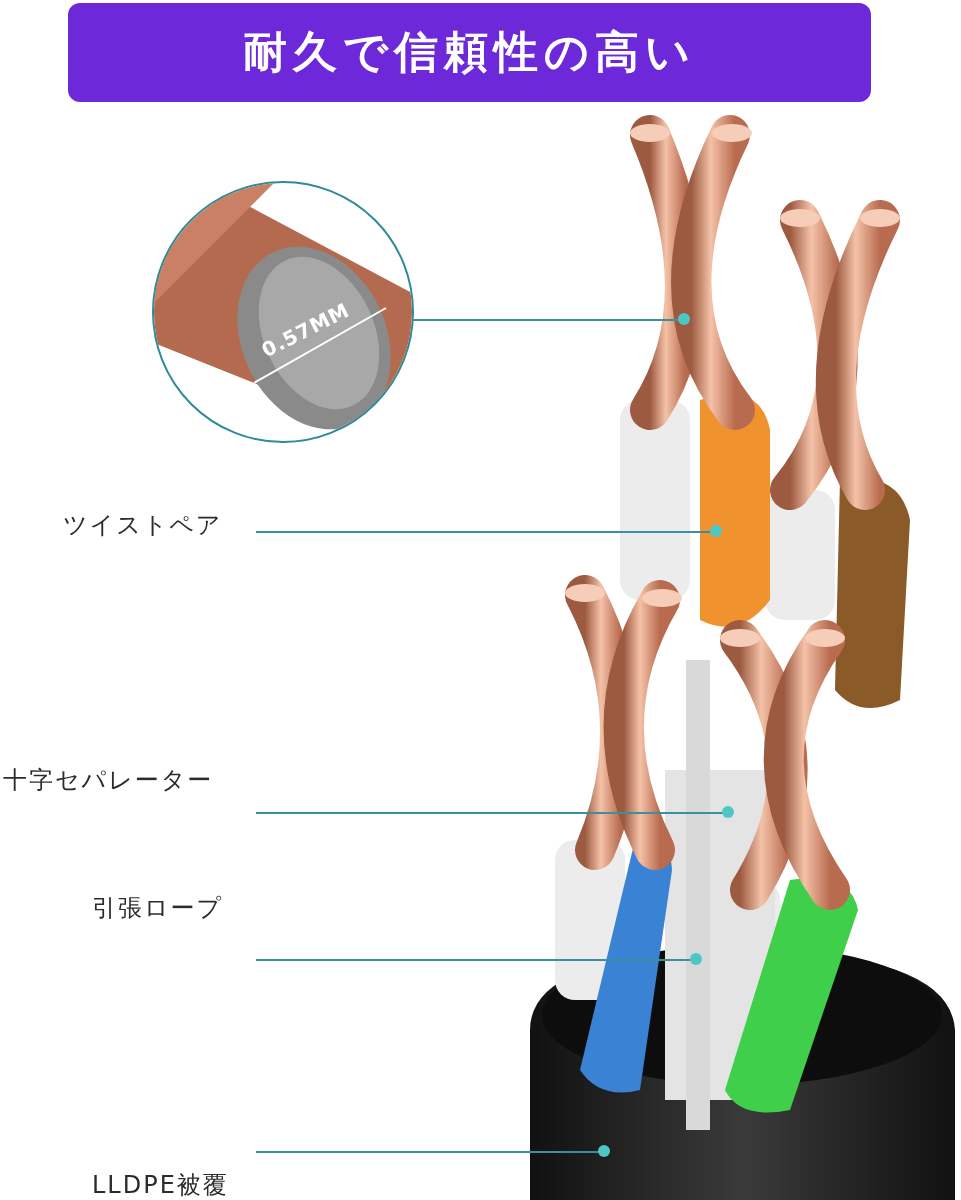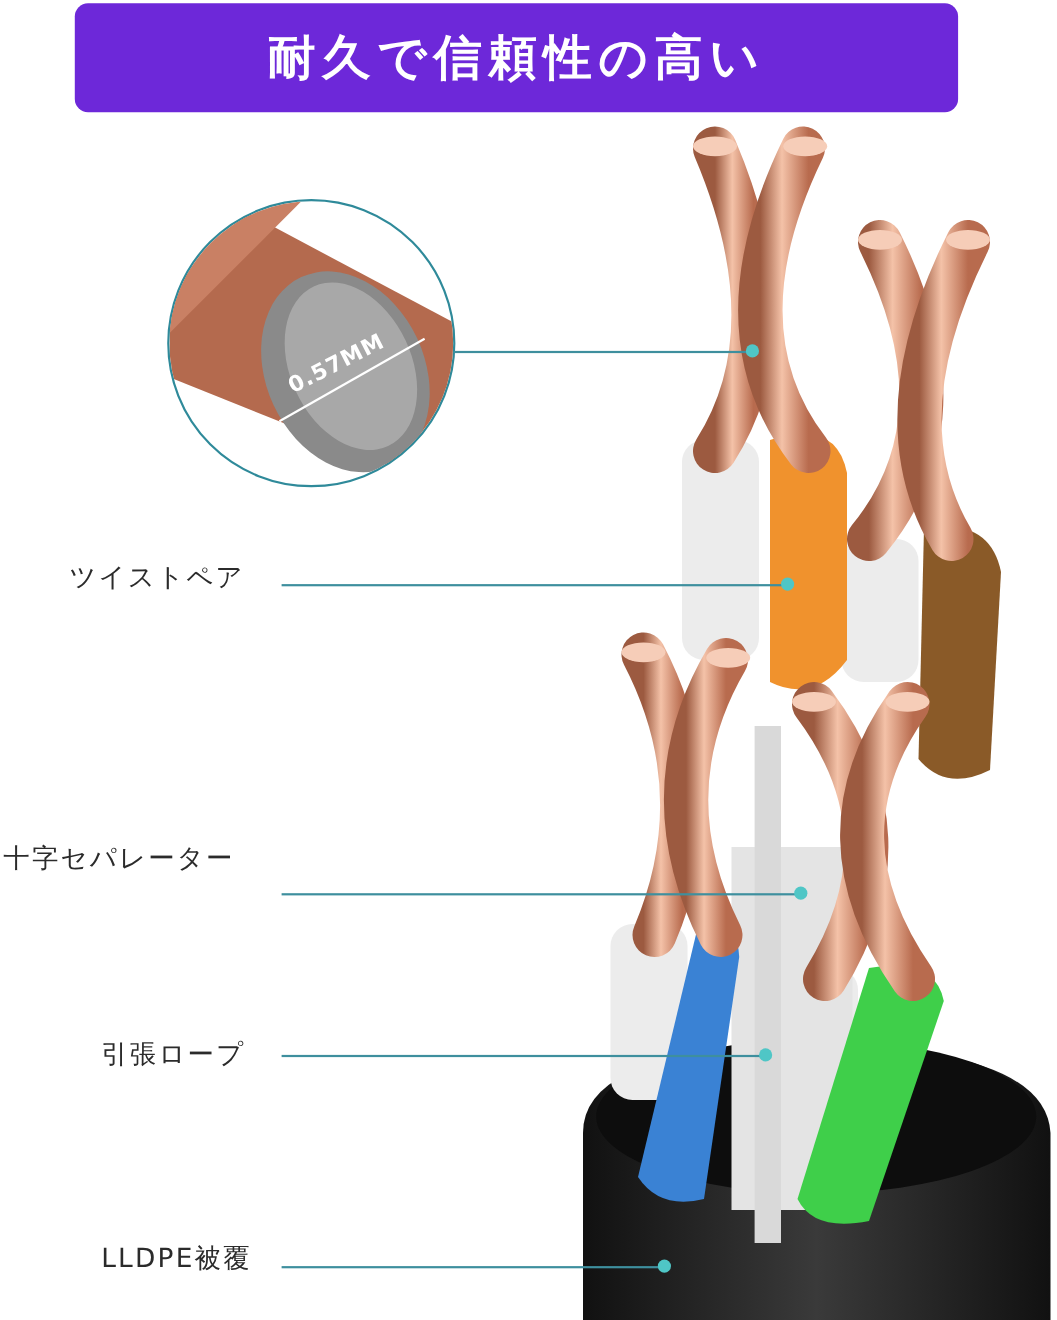--- a/index.html
+++ b/index.html
@@ -94,19 +94,19 @@
 <div class="callout-dot" style="left:678px; top:313px;"></div>
 
 <span class="label" style="left:63px; top:513px;">ツイストペア</span>
 <div class="callout-line" style="left:256px; top:531px; width:460px;"></div>
 <div class="callout-dot" style="left:710px; top:525px;"></div>
 
 <span class="label" style="left:3px; top:768px;">十字セパレーター</span>
 <div class="callout-line" style="left:256px; top:812px; width:472px;"></div>
 <div class="callout-dot" style="left:722px; top:806px;"></div>
 
-<span class="label" style="left:92px; top:946px;text-align:right;">引張ロープ</span>
+<span class="label" style="left:92px; top:896px;text-align:right;">引張ロープ</span>
 <div class="callout-line" style="left:256px; top:959px; width:440px;"></div>
 <div class="callout-dot" style="left:690px; top:953px;"></div>
 
-<span class="label" style="left:92px; top:1132px;">LLDPE被覆</span>
+<span class="label" style="left:92px; top:1173px;">LLDPE被覆</span>
 <div class="callout-line" style="left:256px; top:1151px; width:348px;"></div>
 <div class="callout-dot" style="left:598px; top:1145px;"></div>
 
 </body></html>

